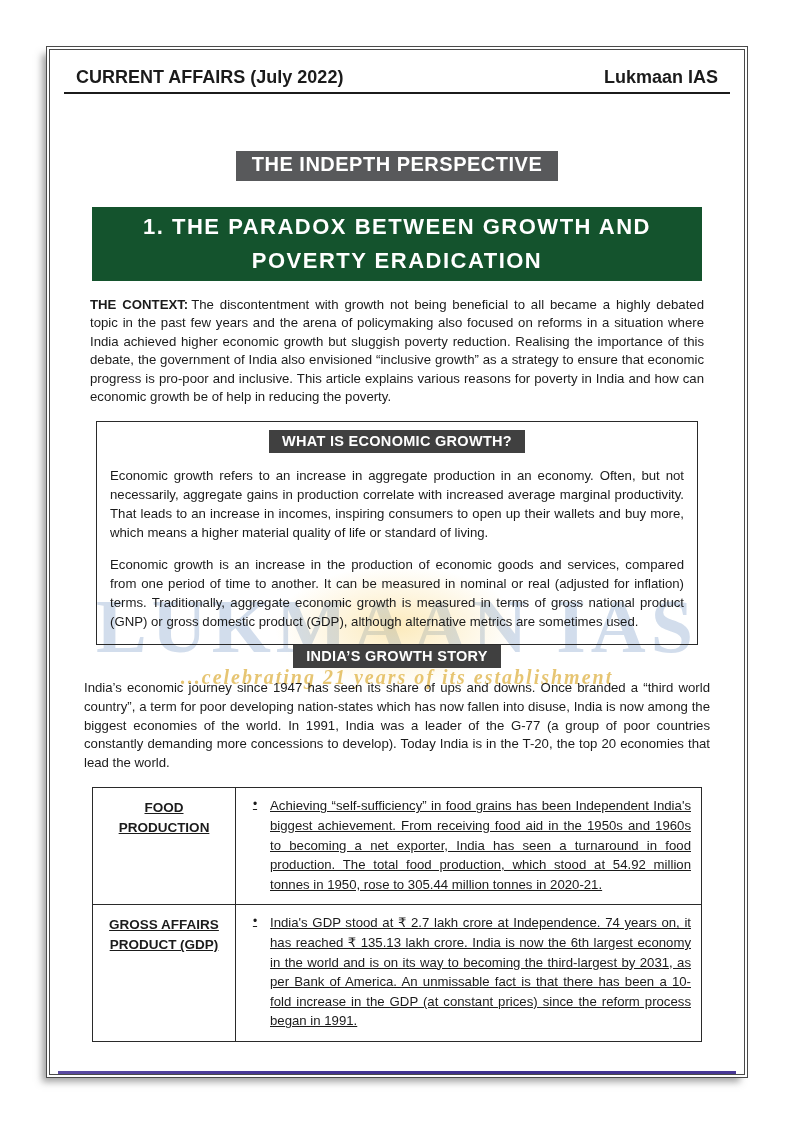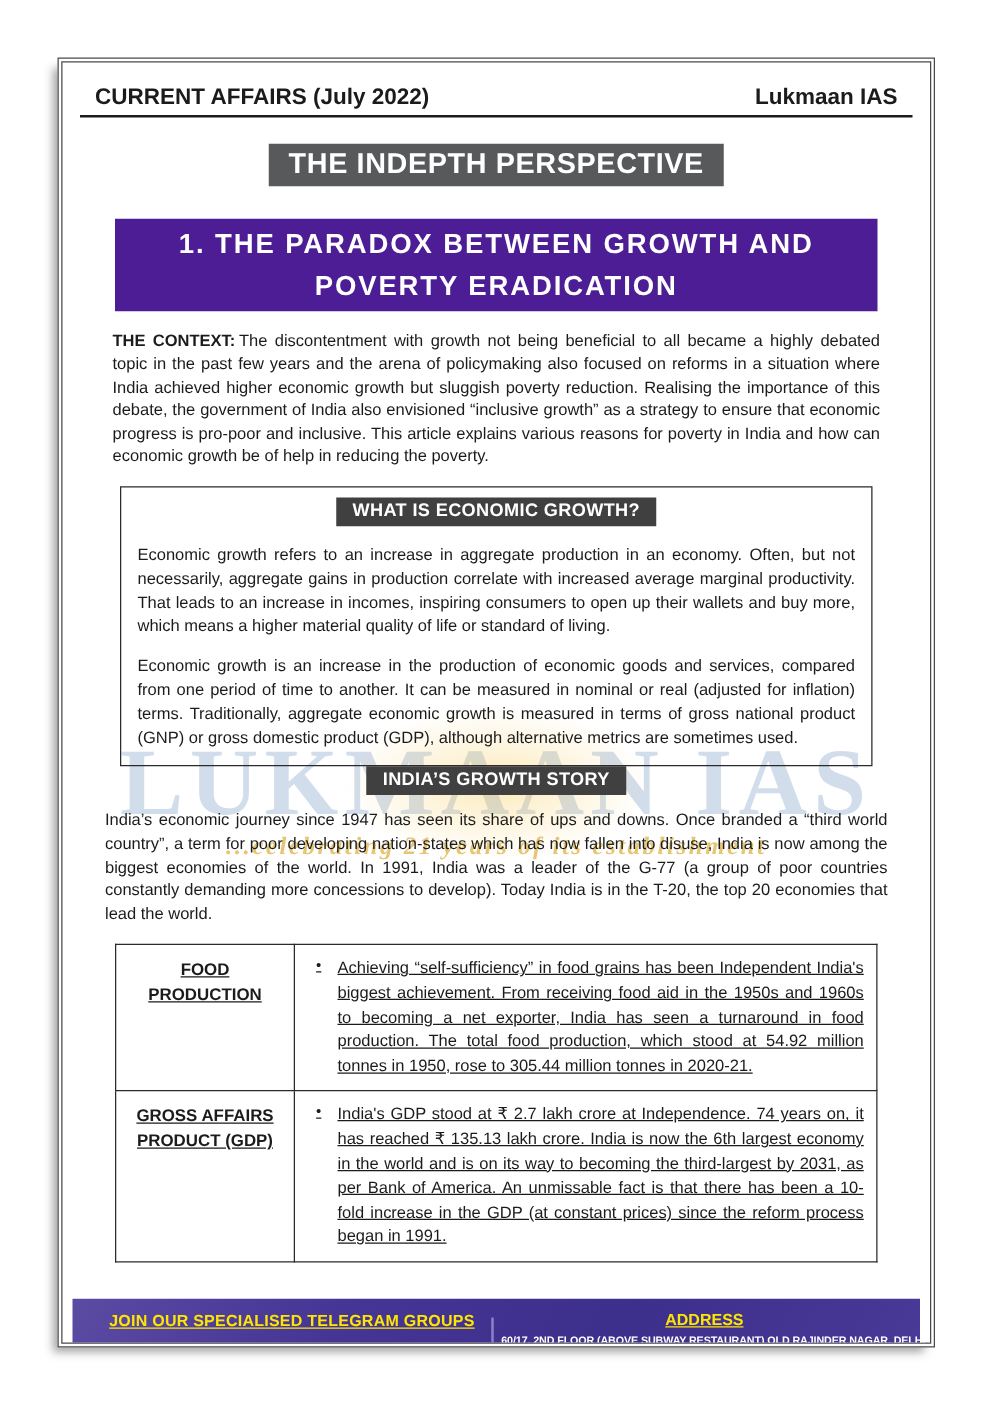--- a/index.html
+++ b/index.html
@@ -24,23 +24,23 @@
     background:radial-gradient(closest-side,rgba(247,196,64,.35),rgba(247,196,64,0) 72%);}
   .wm-name{font-family:"Liberation Serif","DejaVu Serif",serif;font-weight:bold;font-size:76px;
     letter-spacing:5px;color:rgba(136,165,206,.38);line-height:1;}
   .wm-tagline{font-family:"Liberation Serif","DejaVu Serif",serif;font-style:italic;font-weight:bold;
     font-size:20px;color:rgba(213,158,22,.6);margin-top:2px;letter-spacing:2px;}
   
   .doc-header{display:flex;justify-content:space-between;padding-top:17px;font-weight:bold;font-size:18px;}
   .header-rule{border:none;border-top:2px solid #1b1b1b;margin:4px -12px 0;}
   
   .banner{display:flex;justify-content:center;margin-top:21px;}
-  .banner-inner{background:#58595b;color:#fff;font-weight:bold;font-size:23px;padding:2px 16px 5px;letter-spacing:.5px;}
+  .banner-inner{background:#58595b;color:#fff;font-weight:bold;font-size:20px;padding:2px 16px 5px;letter-spacing:.5px;margin-top:36px;}
   
-  .article-title{background:#4c1d95;color:#fff;font-weight:bold;font-size:22px;letter-spacing:1.5px;
+  .article-title{background:#14532d;color:#fff;font-weight:bold;font-size:22px;letter-spacing:1.5px;
     text-align:center;line-height:34px;padding:3px 30px;margin:26px 16px 0;}
   
   .context{margin:15px 14px 0;font-size:13.2px;line-height:18.4px;text-align:justify;}
   .context strong{margin-right:3px;}
   
   .econ-box{border:1.4px solid #2a2a2a;margin:15px 20px 0;padding:8px 13px 13px;}
   .badge-row{display:flex;justify-content:center;}
   .badge{background:#404040;color:#fff;font-weight:bold;font-size:14.5px;padding:3px 13px 4px;letter-spacing:.3px;}
   .econ-box p{margin:13px 0 0;font-size:13.2px;line-height:19px;text-align:justify;}
   .growth-badge-row{}

